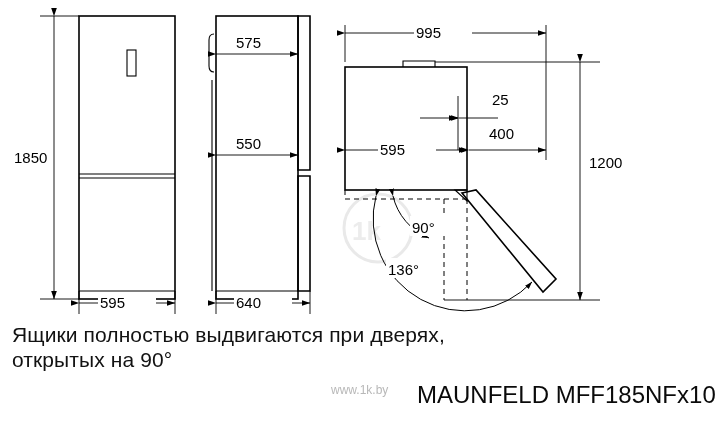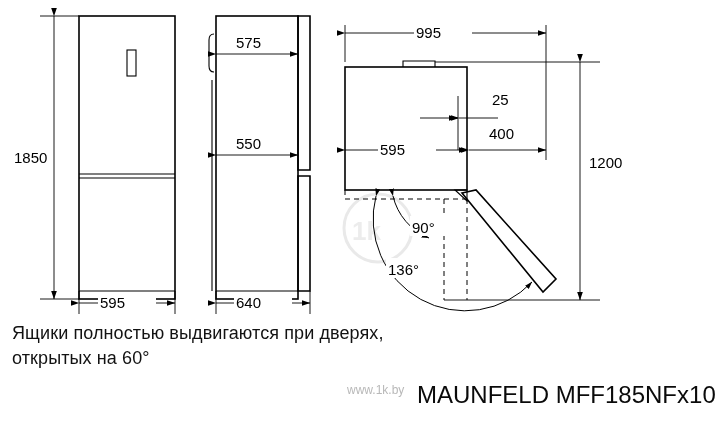--- a/index.html
+++ b/index.html
@@ -23,21 +23,21 @@
     height: 421px;
   }
   .dim-text {
     font-family: "Liberation Sans", sans-serif;
     font-size: 15px;
     fill: #000000;
   }
   .caption {
     position: absolute;
     font-family: "Liberation Sans", sans-serif;
-    font-size: 18px;
+    font-size: 21px;
     color: #121212;
     white-space: nowrap;
     letter-spacing: 0.1px;
   }
   #caption-line-1 { left: 12px; top: 323px; }
   #caption-line-2 { left: 12px; top: 348px; }
   #model-name {
     position: absolute;
     left: 417px;
     top: 381px;
@@ -47,21 +47,20 @@
     white-space: nowrap;
   }
   #watermark-text {
     position: absolute;
     left: 331px;
     top: 383px;
     font-family: "Liberation Sans", sans-serif;
     font-size: 12px;
     color: #b8b8b8;
     white-space: nowrap;
-    margin-left: 16px;
   }
   .ol { fill: none; stroke: #000000; stroke-width: 1.6; }
   .ol-thin { fill: none; stroke: #000000; stroke-width: 1.1; }
   .hair { fill: none; stroke: #000000; stroke-width: 0.9; }
   .ext { fill: none; stroke: #000000; stroke-width: 0.9; }
   .dash { fill: none; stroke: #000000; stroke-width: 1.0; stroke-dasharray: 5 4; }
   .arcline { fill: none; stroke: #000000; stroke-width: 1.0; }
   .wm { fill: none; stroke: #e9e9e9; stroke-width: 3; }
   .wmtext { fill: #ececec; font-family: "Liberation Sans", sans-serif; font-size: 26px; font-weight: bold; }
 </style>
@@ -191,19 +190,19 @@
       <text class="dim-text" x="412" y="233">90°</text>
 
       <rect x="386" y="258" width="54" height="20" fill="#ffffff"></rect>
       <text class="dim-text" x="388" y="275">136°</text>
     </g>
 
   </svg>
 
   <div class="caption" id="caption-line-1">Ящики полностью выдвигаются при дверях,</div>
 
-  <div class="caption" id="caption-line-2">открытых на 60°</div>
+  <div class="caption" id="caption-line-2">открытых на 90°</div>
 
   <div id="watermark-text">www.1k.by</div>
 
   <div id="model-name">MAUNFELD MFF185NFx10</div>
 
 </div>
 
 </body></html>

